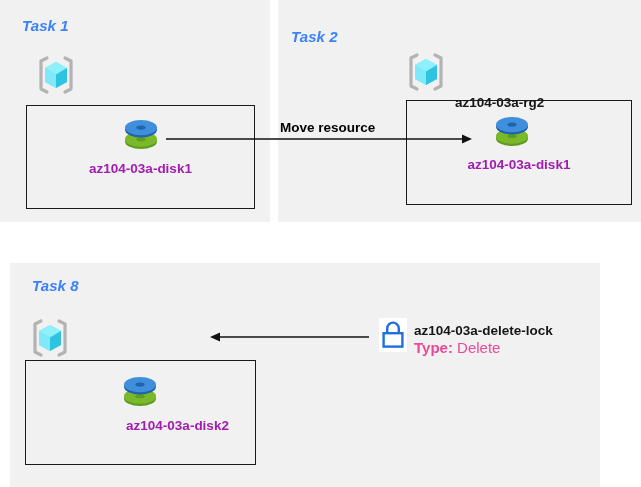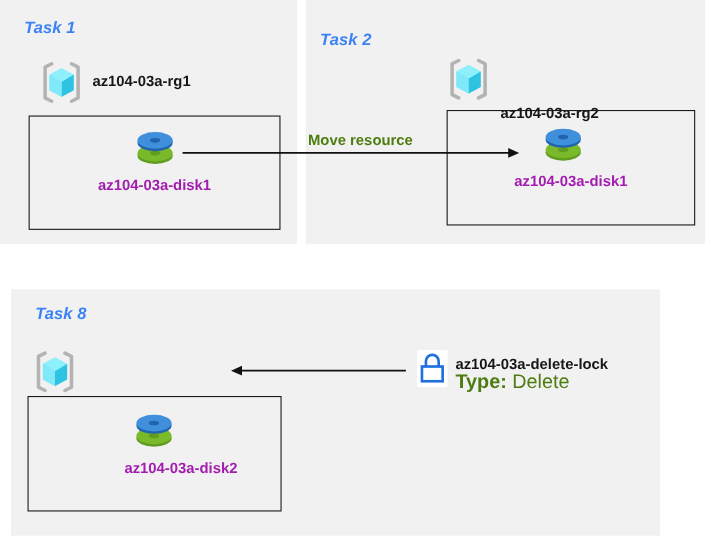--- a/index.html
+++ b/index.html
@@ -88,35 +88,35 @@
   .disk-label {
     position: absolute;
     font-weight: bold;
     font-size: 13.5px;
     color: #a21caf;
     white-space: nowrap;
     text-align: center;
   }
   #disklabel-1 { left: 26px;  top: 161px; width: 229px; }
   #disklabel-2 { left: 406px; top: 157px; width: 226px; }
-  #disklabel-3 { left: 28px;  top: 418px; width: 273px; }
+  #disklabel-3 { left: 41px;  top: 418px; width: 273px; }
 
   
   .arrow-svg {
     position: absolute;
     overflow: visible;
   }
   #arrow-move  { left: 160px; top: 126px; width: 320px; height: 28px; }
   #arrow-lock  { left: 205px; top: 326px; width: 170px; height: 24px; }
 
   .arrow-label {
     position: absolute;
     font-weight: bold;
     font-size: 13.5px;
-    color: #4d7c0f;
+    color: #000000;
     white-space: nowrap;
   }
   #label-move { left: 280px; top: 120px; }
 
   
   .lock-icon {
     position: absolute;
     left: 379px;
     top: 318px;
     width: 28px;
@@ -129,22 +129,22 @@
     width: 210px;
   }
   .lock-name {
     font-weight: bold;
     font-size: 13.5px;
     color: #161616;
     white-space: nowrap;
     line-height: 17px;
   }
   .lock-type-row {
-    font-size: 18px;
-    color: #4d7c0f;
+    font-size: 15px;
+    color: #ec4899;
     line-height: 17px;
     white-space: nowrap;
   }
   .lock-type-key { font-weight: bold; }
   .lock-type-val { font-weight: normal; }
 </style>
 </head>
 <body>
 
 <div class="canvas">
@@ -155,21 +155,20 @@
   <div class="rg-icon" id="rgicon-1">
     <svg viewBox="0 0 40 40" width="40" height="40">
       <path d="M11 3 L5 6 L5 34 L11 37" fill="none" stroke="#b3b3b3" stroke-width="3.2" stroke-linecap="round" stroke-linejoin="round"></path>
       <path d="M29 3 L35 6 L35 34 L29 37" fill="none" stroke="#b3b3b3" stroke-width="3.2" stroke-linecap="round" stroke-linejoin="round"></path>
       <polygon points="20,7 31,13 31,27 20,33 9,27 9,13" fill="#6fe4f7"></polygon>
       <polygon points="20,7 31,13 20,19.5 9,13" fill="#8ef0fb"></polygon>
       <polygon points="20,19.5 31,13 31,27 20,33" fill="#2ec3e0"></polygon>
       <polygon points="20,19.5 20,33 9,27 9,13" fill="#7fe9f9"></polygon>
     </svg>
   </div>
-  <div class="rg-label" id="rglabel-1">az104-03a-rg1</div>
 
   <div class="rg-box" id="box-task1"></div>
 
   <div class="disk-icon" id="diskicon-1">
     <svg viewBox="0 0 44 44" width="44" height="44">
       <ellipse cx="22" cy="28.5" rx="16" ry="7.6" fill="#5f9c20"></ellipse>
       <ellipse cx="22" cy="26.2" rx="16" ry="7.6" fill="#7ab929"></ellipse>
       <ellipse cx="22" cy="26.2" rx="4.6" ry="2.1" fill="#5f9c20"></ellipse>
       <ellipse cx="22" cy="16.8" rx="16" ry="7.6" fill="#1f64ad"></ellipse>
       <ellipse cx="22" cy="14.6" rx="16" ry="7.6" fill="#3f8fdd"></ellipse>

